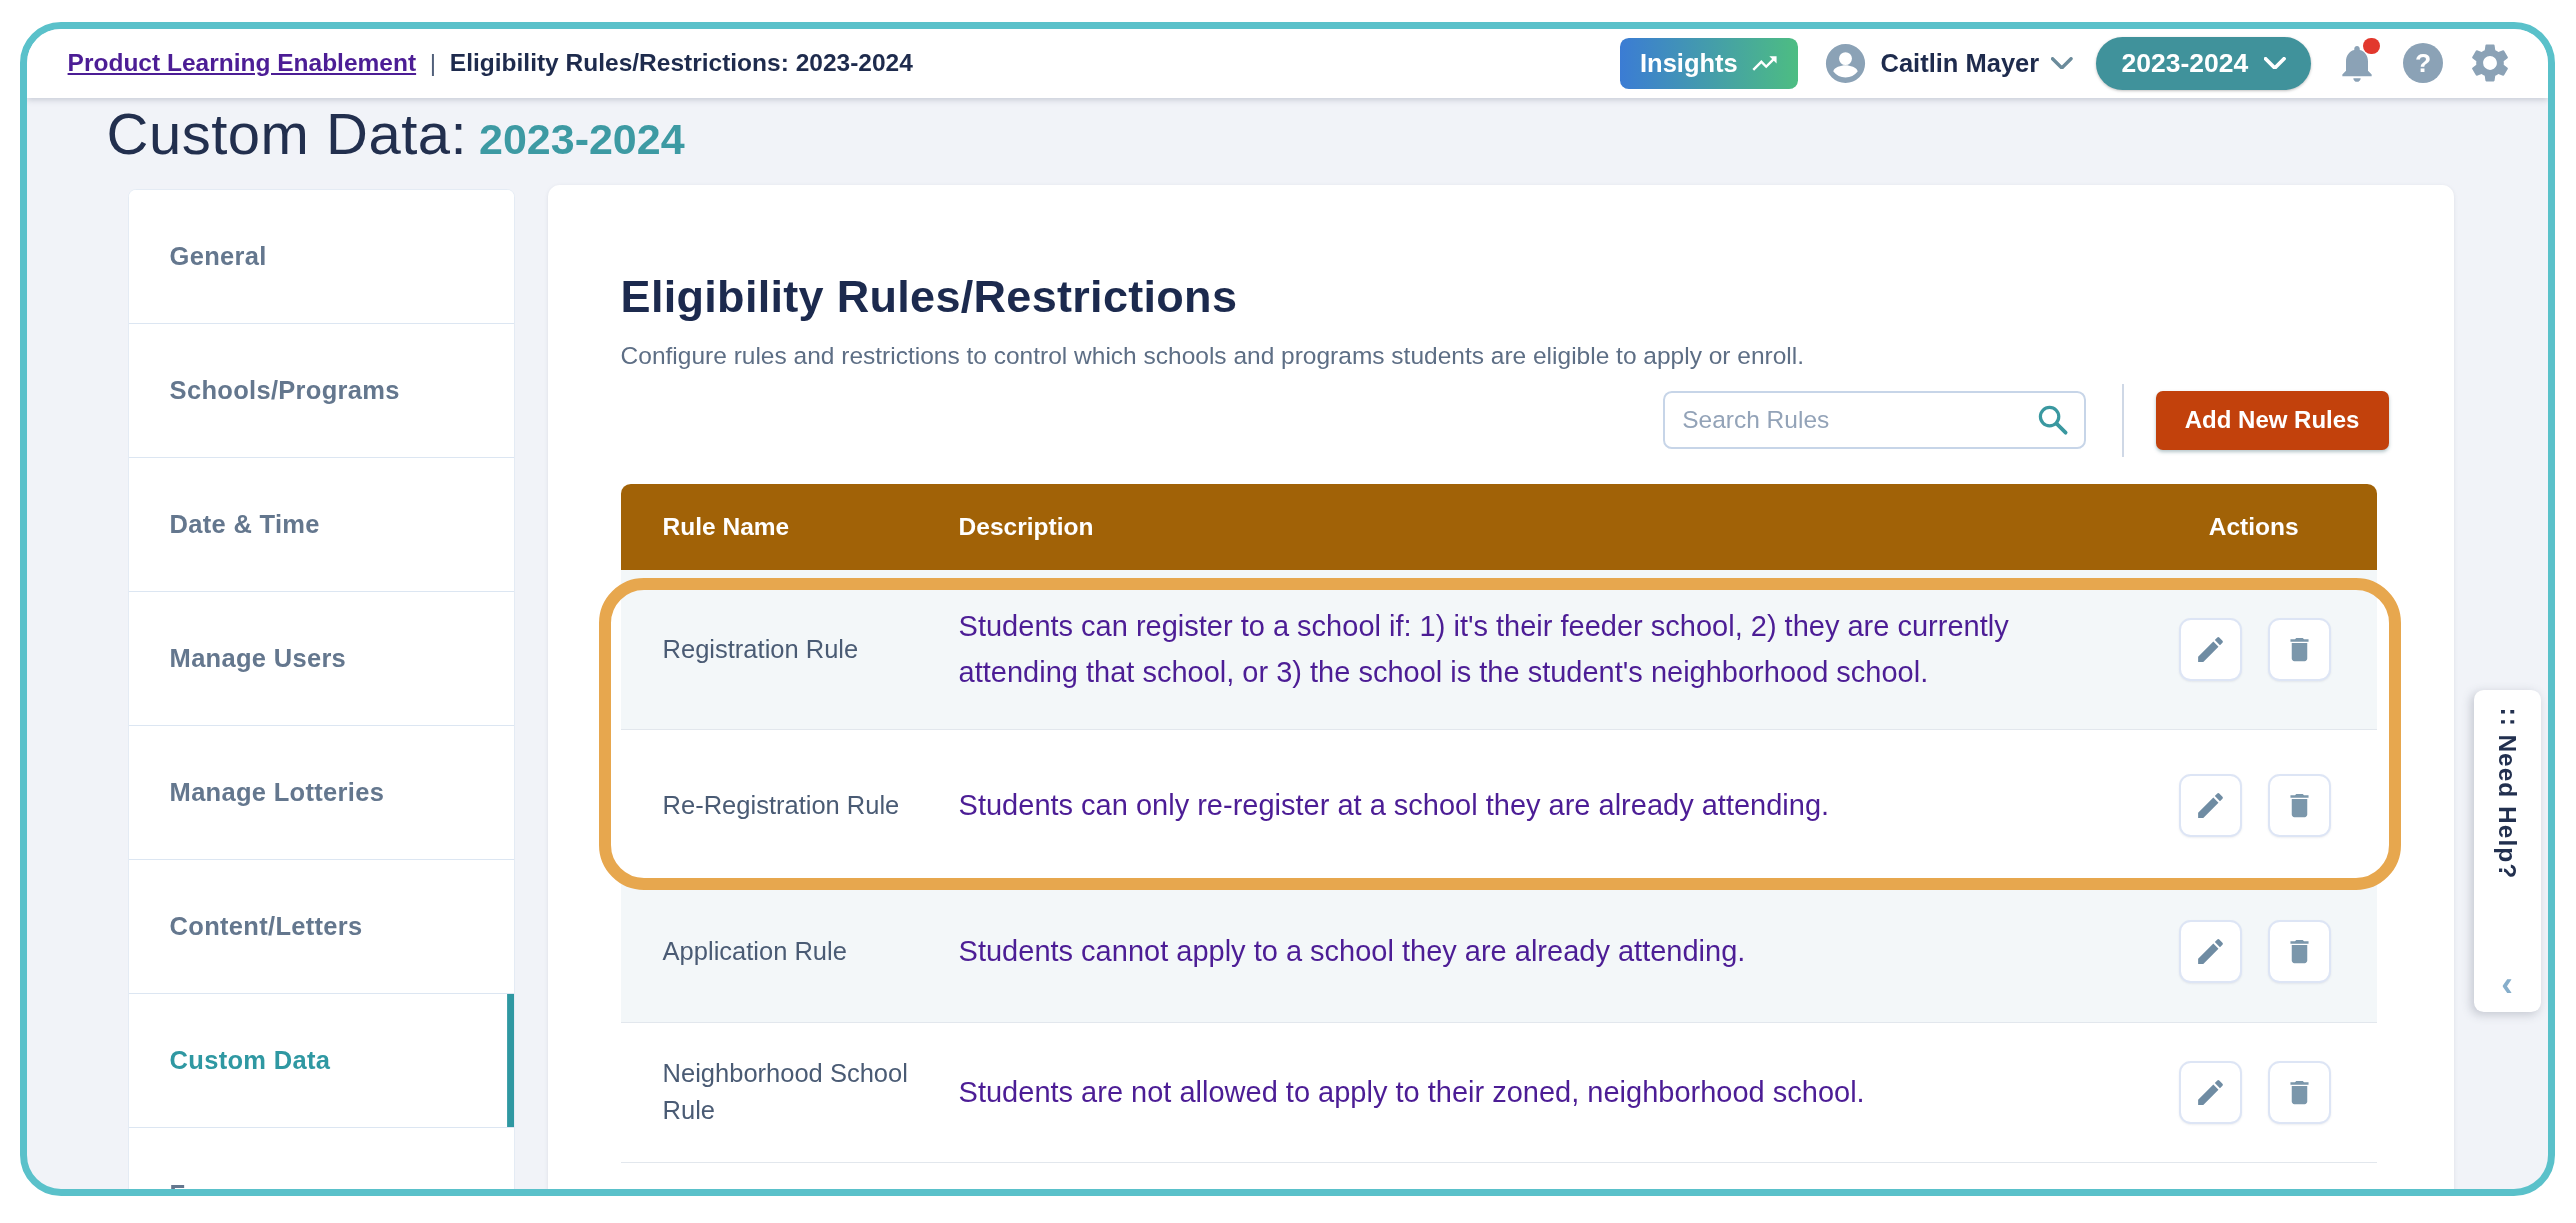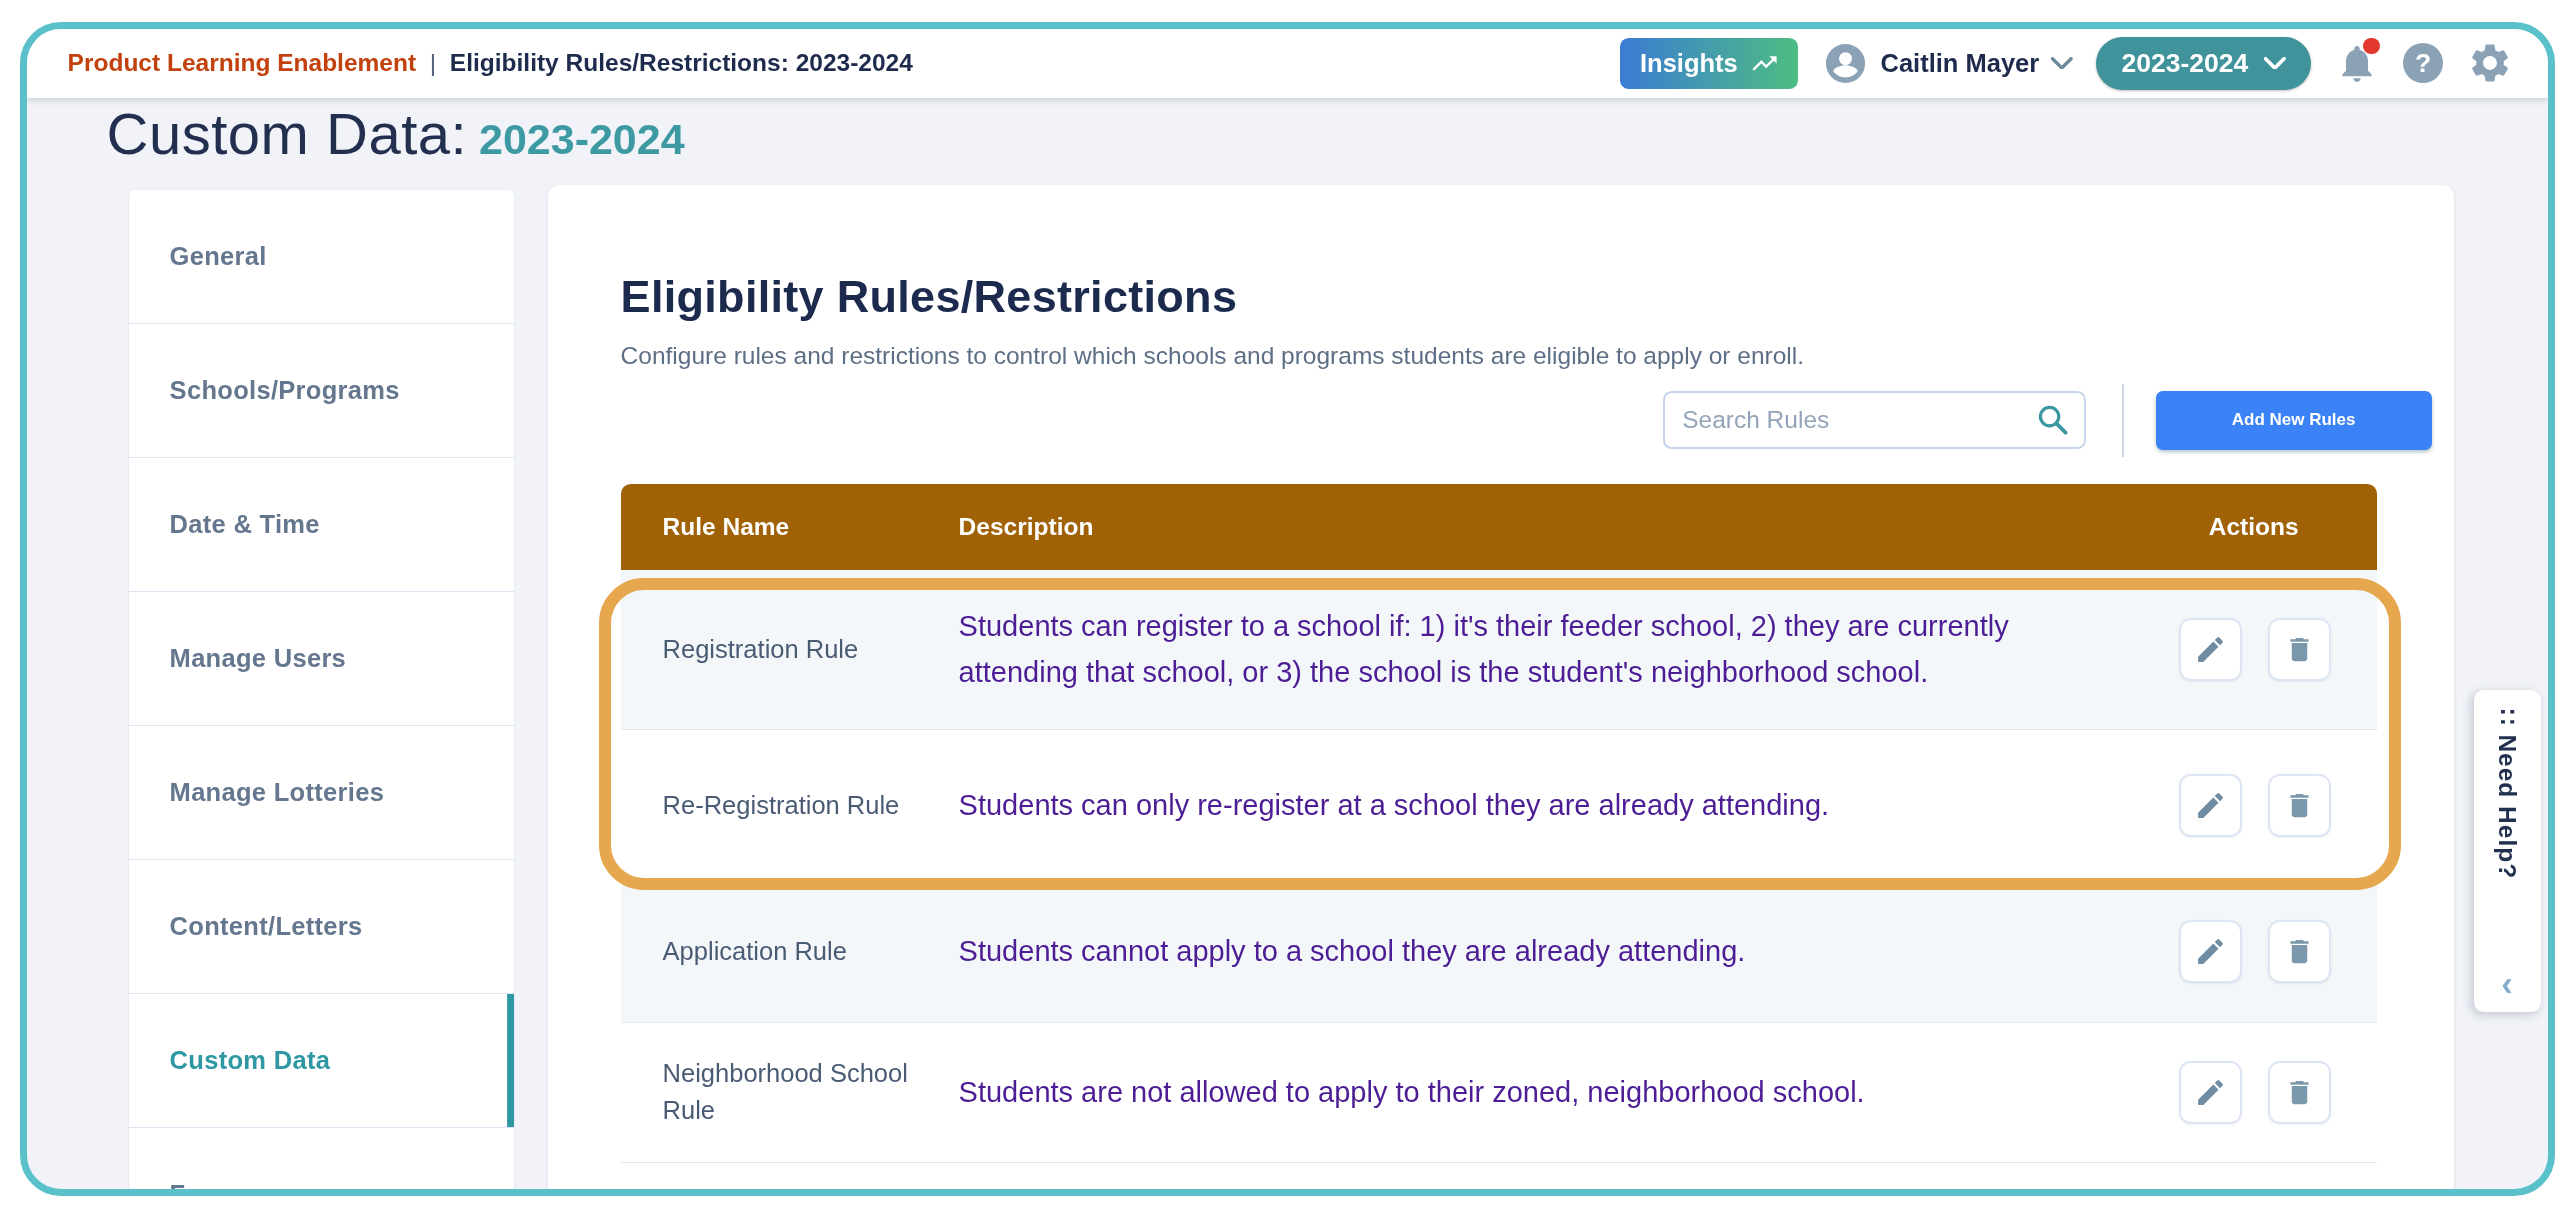--- a/index.html
+++ b/index.html
@@ -7,21 +7,21 @@
   .stage{position:relative;width:2576px;height:1223px;background:#fff;}
 
   
   .window{position:absolute;left:19.6px;top:21.6px;width:2521px;height:1160px;
     border:7.8px solid #5ac1ca;border-radius:41px;overflow:hidden;background:#f1f3f8;}
 
   
   .topbar{position:absolute;left:0;top:0;width:100%;height:69px;background:#ffffff;
     box-shadow:0 2px 5.9px rgba(90,100,125,.28);z-index:30;}
   .breadcrumb{position:absolute;left:41px;top:0;height:69px;display:flex;align-items:center;gap:13.7px;font-size:24.5px;}
-  .bc-app{color:#c2410c;font-weight:bold;cursor:pointer;}
+  .bc-app{color:#4c1d95;font-weight:bold;cursor:pointer;text-decoration:underline;}
   .bc-sep{color:#51607a;font-weight:normal;}
   .bc-page{color:#1e2b4d;font-weight:bold;}
   .topbar-right{position:absolute;right:35px;top:0;height:69px;display:flex;align-items:center;gap:23.5px;}
   .insights-btn{display:flex;align-items:center;gap:11.8px;height:51px;padding:0 19.6px;border:none;border-radius:8.8px;
     background:linear-gradient(90deg,#3b7cd4,#4dbd82);color:#fff;font-weight:bold;font-size:25.5px;cursor:pointer;font-family:inherit;}
   .user-menu{display:flex;align-items:center;gap:11.8px;cursor:pointer;}
   .user-name{color:#1e2b4d;font-weight:bold;font-size:25.5px;}
   .year-pill{display:flex;align-items:center;gap:15.7px;height:53px;padding:0 25.5px;border:none;border-radius:27.4px;
     background:#40929b;color:#fff;font-weight:bold;font-size:26.5px;cursor:pointer;font-family:inherit;box-shadow:0 1px 2.9px rgba(0,0,0,.25);}
   .bell-wrap{position:relative;width:45px;height:47px;cursor:pointer;}
@@ -50,22 +50,22 @@
   .panel h2{position:absolute;left:73px;top:86px;margin:0;font-size:45px;color:#1c2a4e;letter-spacing:0.3px;}
   .panel .sub{position:absolute;left:73px;top:157px;margin:0;font-size:24.5px;color:#5d6e85;}
 
   .search-box{position:absolute;left:1115px;top:206px;width:423px;height:58px;box-sizing:border-box;
     border:2px solid #c7d5e8;border-radius:8.8px;background:#fff;display:flex;align-items:center;}
   .search-box input{flex:1;border:none;outline:none;background:transparent;padding:0 0 0 17.6px;
     font-size:24.5px;color:#33435c;font-family:inherit;}
   .search-box input::placeholder{color:#93a3b8;}
   .search-ico{margin-right:13.7px;cursor:pointer;display:flex;}
   .vdiv{position:absolute;left:1574px;top:199px;width:2px;height:73px;background:#cfd8e6;}
-  .add-btn{position:absolute;left:1608px;top:206px;width:276px;height:59px;border:none;border-radius:6.9px;
-    background:#3b82f6;color:#fff;font-weight:bold;font-size:17px;cursor:pointer;font-family:inherit;
+  .add-btn{position:absolute;left:1608px;top:206px;width:233px;height:59px;border:none;border-radius:6.9px;
+    background:#c2410c;color:#fff;font-weight:bold;font-size:24px;cursor:pointer;font-family:inherit;
     box-shadow:0 2px 3.9px rgba(40,90,100,.35);}
 
   
   .rtable{position:absolute;left:73px;top:299px;width:1756px;}
   .thead{display:flex;align-items:center;height:86px;background:#a16207;border-radius:9.8px 9.8px 0 0;
     color:#fff;font-weight:bold;font-size:24.5px;}
   .col-name{width:338px;box-sizing:border-box;padding-left:42px;flex-shrink:0;}
   .col-desc{width:1176px;box-sizing:border-box;flex-shrink:0;}
   .col-actions{flex:1;text-align:right;box-sizing:border-box;padding-right:78px;}
   .trow{display:flex;align-items:center;border-bottom:1px solid #e2e7ed;background:#fff;}

